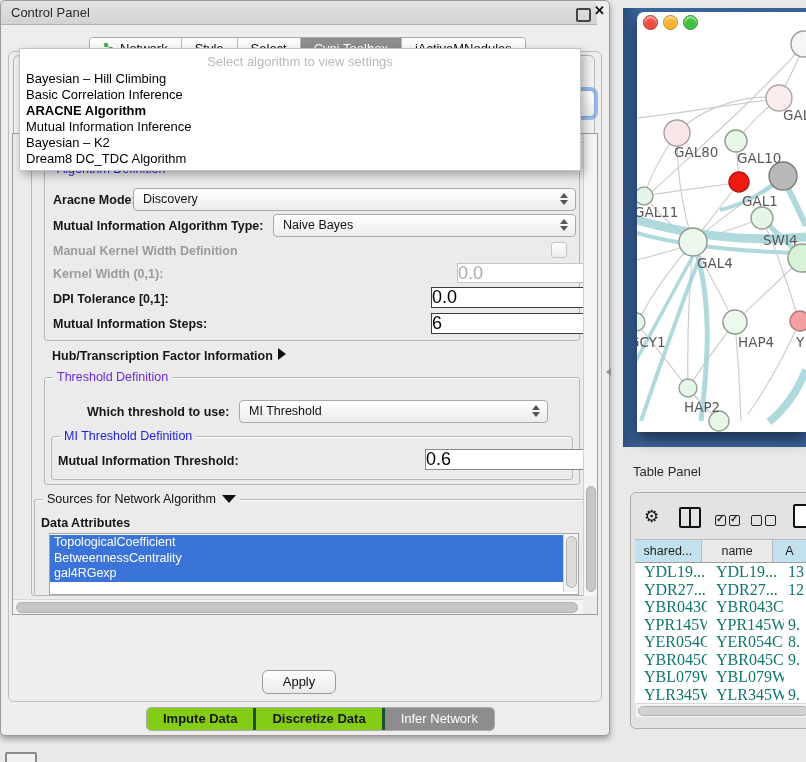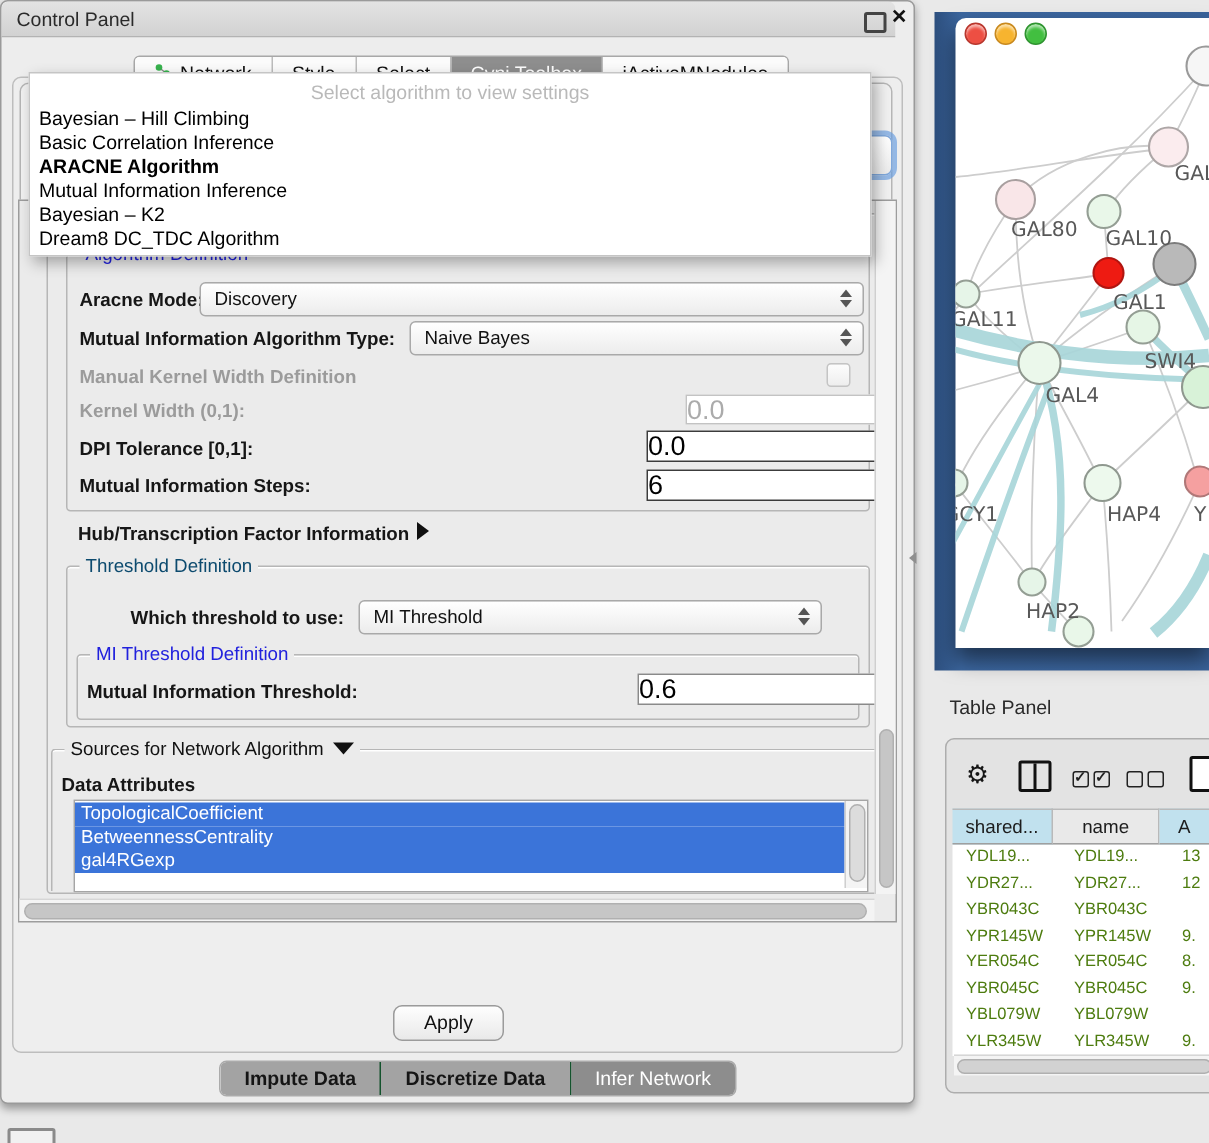--- a/index.html
+++ b/index.html
@@ -36,21 +36,21 @@
   .popup .prompt{text-align:center;color:#b9b9b9;font-size:13px;padding-top:5px;height:17px;}
   .popup .item{font-size:13px;color:#000;height:16px;line-height:16px;padding-left:6px;white-space:nowrap;}
   .popup .item.bold{font-weight:700;}
   
   .settings-panel{left:11px;top:132px;width:584px;height:480px;background:#ebebeb;
     border:1px solid #9d9d9d;}
   .groupbox{border:1px solid #b6b6b6;border-radius:3px;box-shadow:inset 0 1px 0 #fff;}
   .grouptitle{position:absolute;top:-8px;left:8px;background:#ebebeb;padding:0 4px;
     font-size:12.5px;color:#111;white-space:nowrap;}
   .grouptitle.blue{color:#2121dd;}
-  .grouptitle.green{color:#0c4a6e;}
+  .grouptitle.green{color:#6d28d9;}
   .lbl{font-size:12.5px;font-weight:700;color:#161616;white-space:nowrap;}
   .lbl.disabled{color:#9b9b9b;}
   .combo{background:linear-gradient(#ffffff,#ececec);border:1px solid #a9a9a9;border-radius:4px;
     font-size:12.5px;color:#111;line-height:21px;padding-left:9px;}
   .combo .arrows{position:absolute;right:7px;top:4px;display:flex;flex-direction:column;gap:2px;}
   .combo .up{width:0;height:0;border-left:4px solid transparent;border-right:4px solid transparent;
     border-bottom:5px solid #555;}
   .combo .down{width:0;height:0;border-left:4px solid transparent;border-right:4px solid transparent;
     border-top:5px solid #555;}
   .tfield{background:#fff;font-size:18px;text-align:left;padding-right:23px;color:#000;}
@@ -69,21 +69,21 @@
   .vscroll{background:#f4f4f4;border-left:1px solid #cfcfcf;}
   .hscroll{background:#f4f4f4;border-top:1px solid #d6d6d6;}
   .thumb{background:#c6c6c6;border-radius:6px;border:1px solid #b0b0b0;}
   .apply-btn{width:72px;height:22px;border:1px solid #9b9b9b;border-radius:6px;
     background:linear-gradient(#fefefe,#e9e9e9);font-size:13px;color:#111;
     text-align:center;line-height:22px;}
   
   .bottom-tabbar{left:145px;top:706px;height:22px;display:flex;border:1px solid #ababab;
     border-radius:5px;overflow:hidden;background:#fcfcfc;}
   .btab{padding:0 16px;font-size:13px;font-weight:700;color:#151515;line-height:22px;
-    border-right:1px solid #14532d;background:#a3a3a3;white-space:nowrap;}
+    border-right:3px solid #14532d;background:#84cc16;white-space:nowrap;}
   .btab:last-child{border-right:none;}
   .btab.selected{background:#8d8d8d;color:#fff;font-weight:400;}
   .mini-icon{left:5px;top:752px;width:28px;height:14px;border:2px solid #8a8a8a;
     border-radius:2px;background:#f1f1f1;}
   
   .net-frame{left:623px;top:8px;width:183px;height:439px;
     background:linear-gradient(90deg,#2d4f7e,#3c67a0 18px,#3a639b);}
   .mac-window{left:637px;top:12px;width:169px;height:420px;background:#fff;
     border-radius:7px 0 0 0;box-shadow:0 8px 14px rgba(0,0,0,.5);}
   .tl{width:13px;height:13px;border-radius:50%;box-shadow:inset 0 2px 2px rgba(255,255,255,.6);}
@@ -103,21 +103,21 @@
     position:relative;margin-right:3px;}
   .cb.checked::after{content:"✓";position:absolute;left:0px;top:-3px;font-size:10px;font-weight:700;color:#222;}
   .doc-icon{width:16px;height:20px;border:2px solid #111;border-radius:2px;background:#fff;}
   .tbl-header{display:flex;}
   .th{font-size:12.5px;color:#1c1c1c;text-align:center;line-height:22px;height:22px;
     border-right:1px solid #b9b9b9;border-top:1px solid #b9b9b9;border-bottom:1px solid #9f9f9f;
     background:#e9e9e9;overflow:hidden;white-space:nowrap;}
   .th.selected{background:#c1e1ee;}
   .tbl-rows{background:#fff;overflow:hidden;}
   .trow{display:flex;height:17.5px;line-height:17.5px;}
-  .td{font-size:11px;color:#4d7c0f;padding-left:9px;white-space:nowrap;overflow:hidden;}
+  .td{font-size:16px;color:#0f766e;padding-left:9px;white-space:nowrap;overflow:hidden;font-family:Liberation Serif, serif;}
   .net-label{font-size:13.5px;fill:#585858;font-family:"DejaVu Sans","Liberation Sans",sans-serif;}
 </style>
 </head>
 <body>
 
 <div class="abs control-panel">
   <div class="abs titlebar">
     <span class="abs title">Control Panel</span>
     <span class="abs float-btn"></span>
     <span class="abs close-btn">✕</span>

